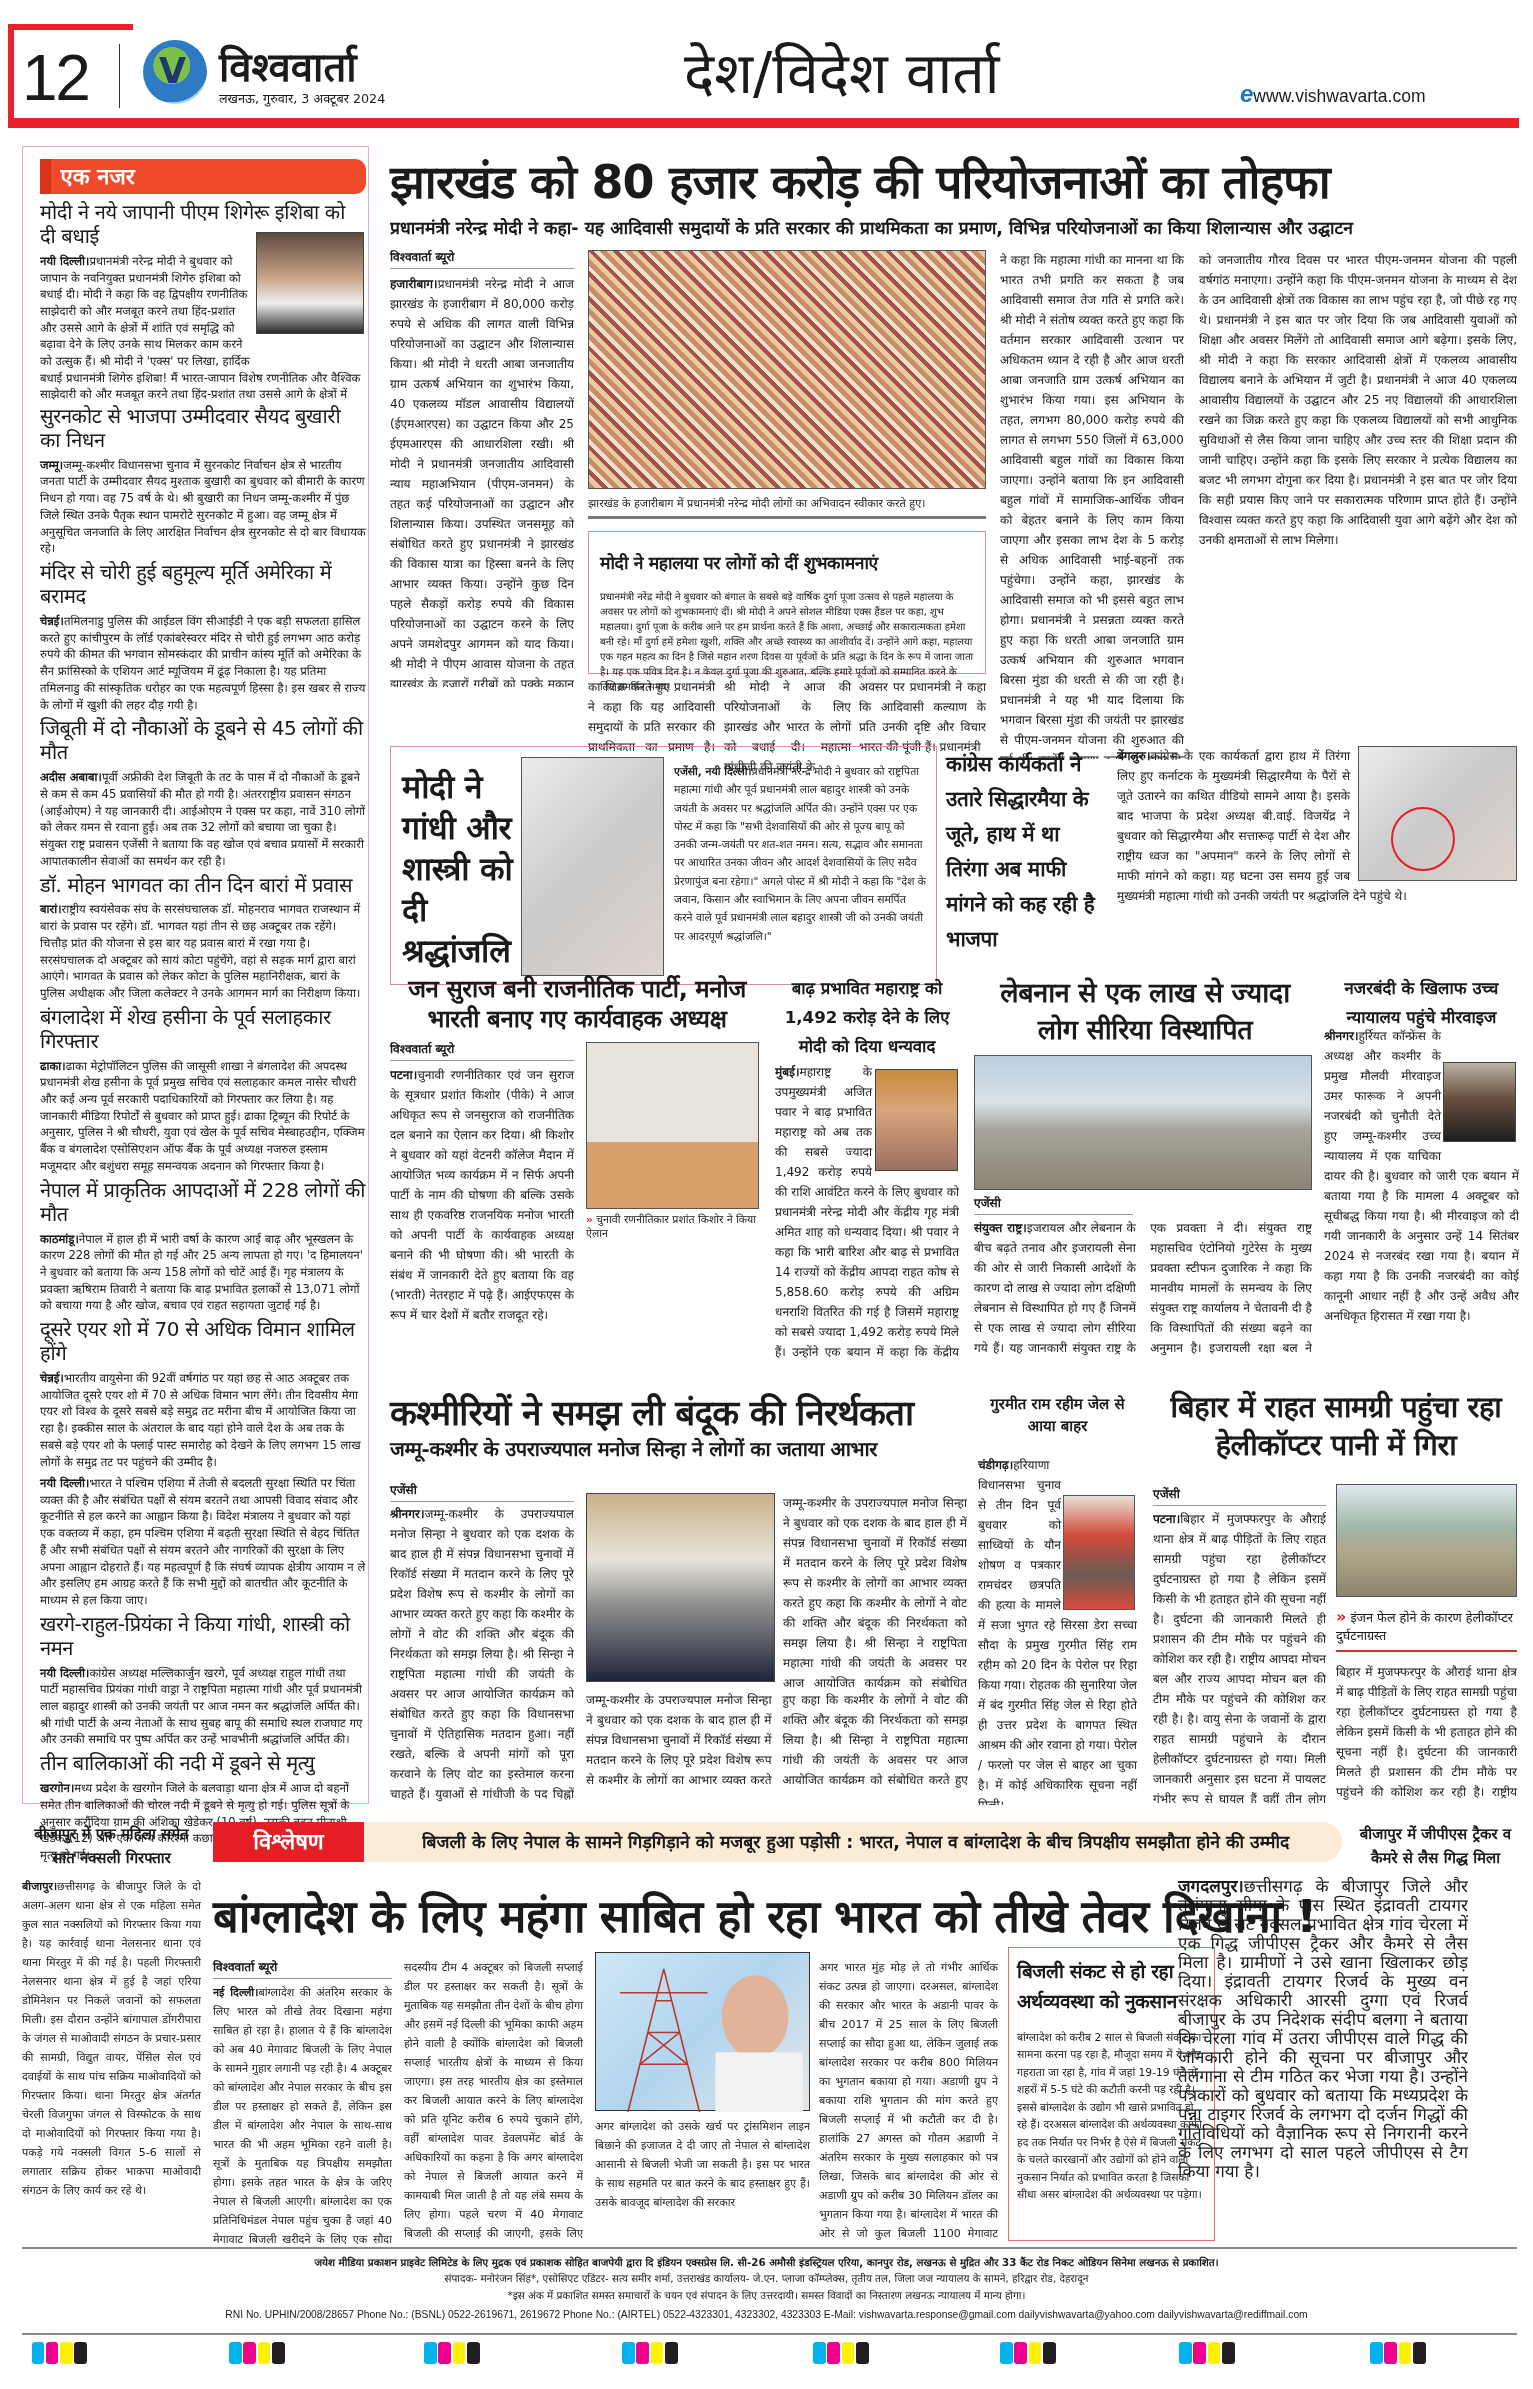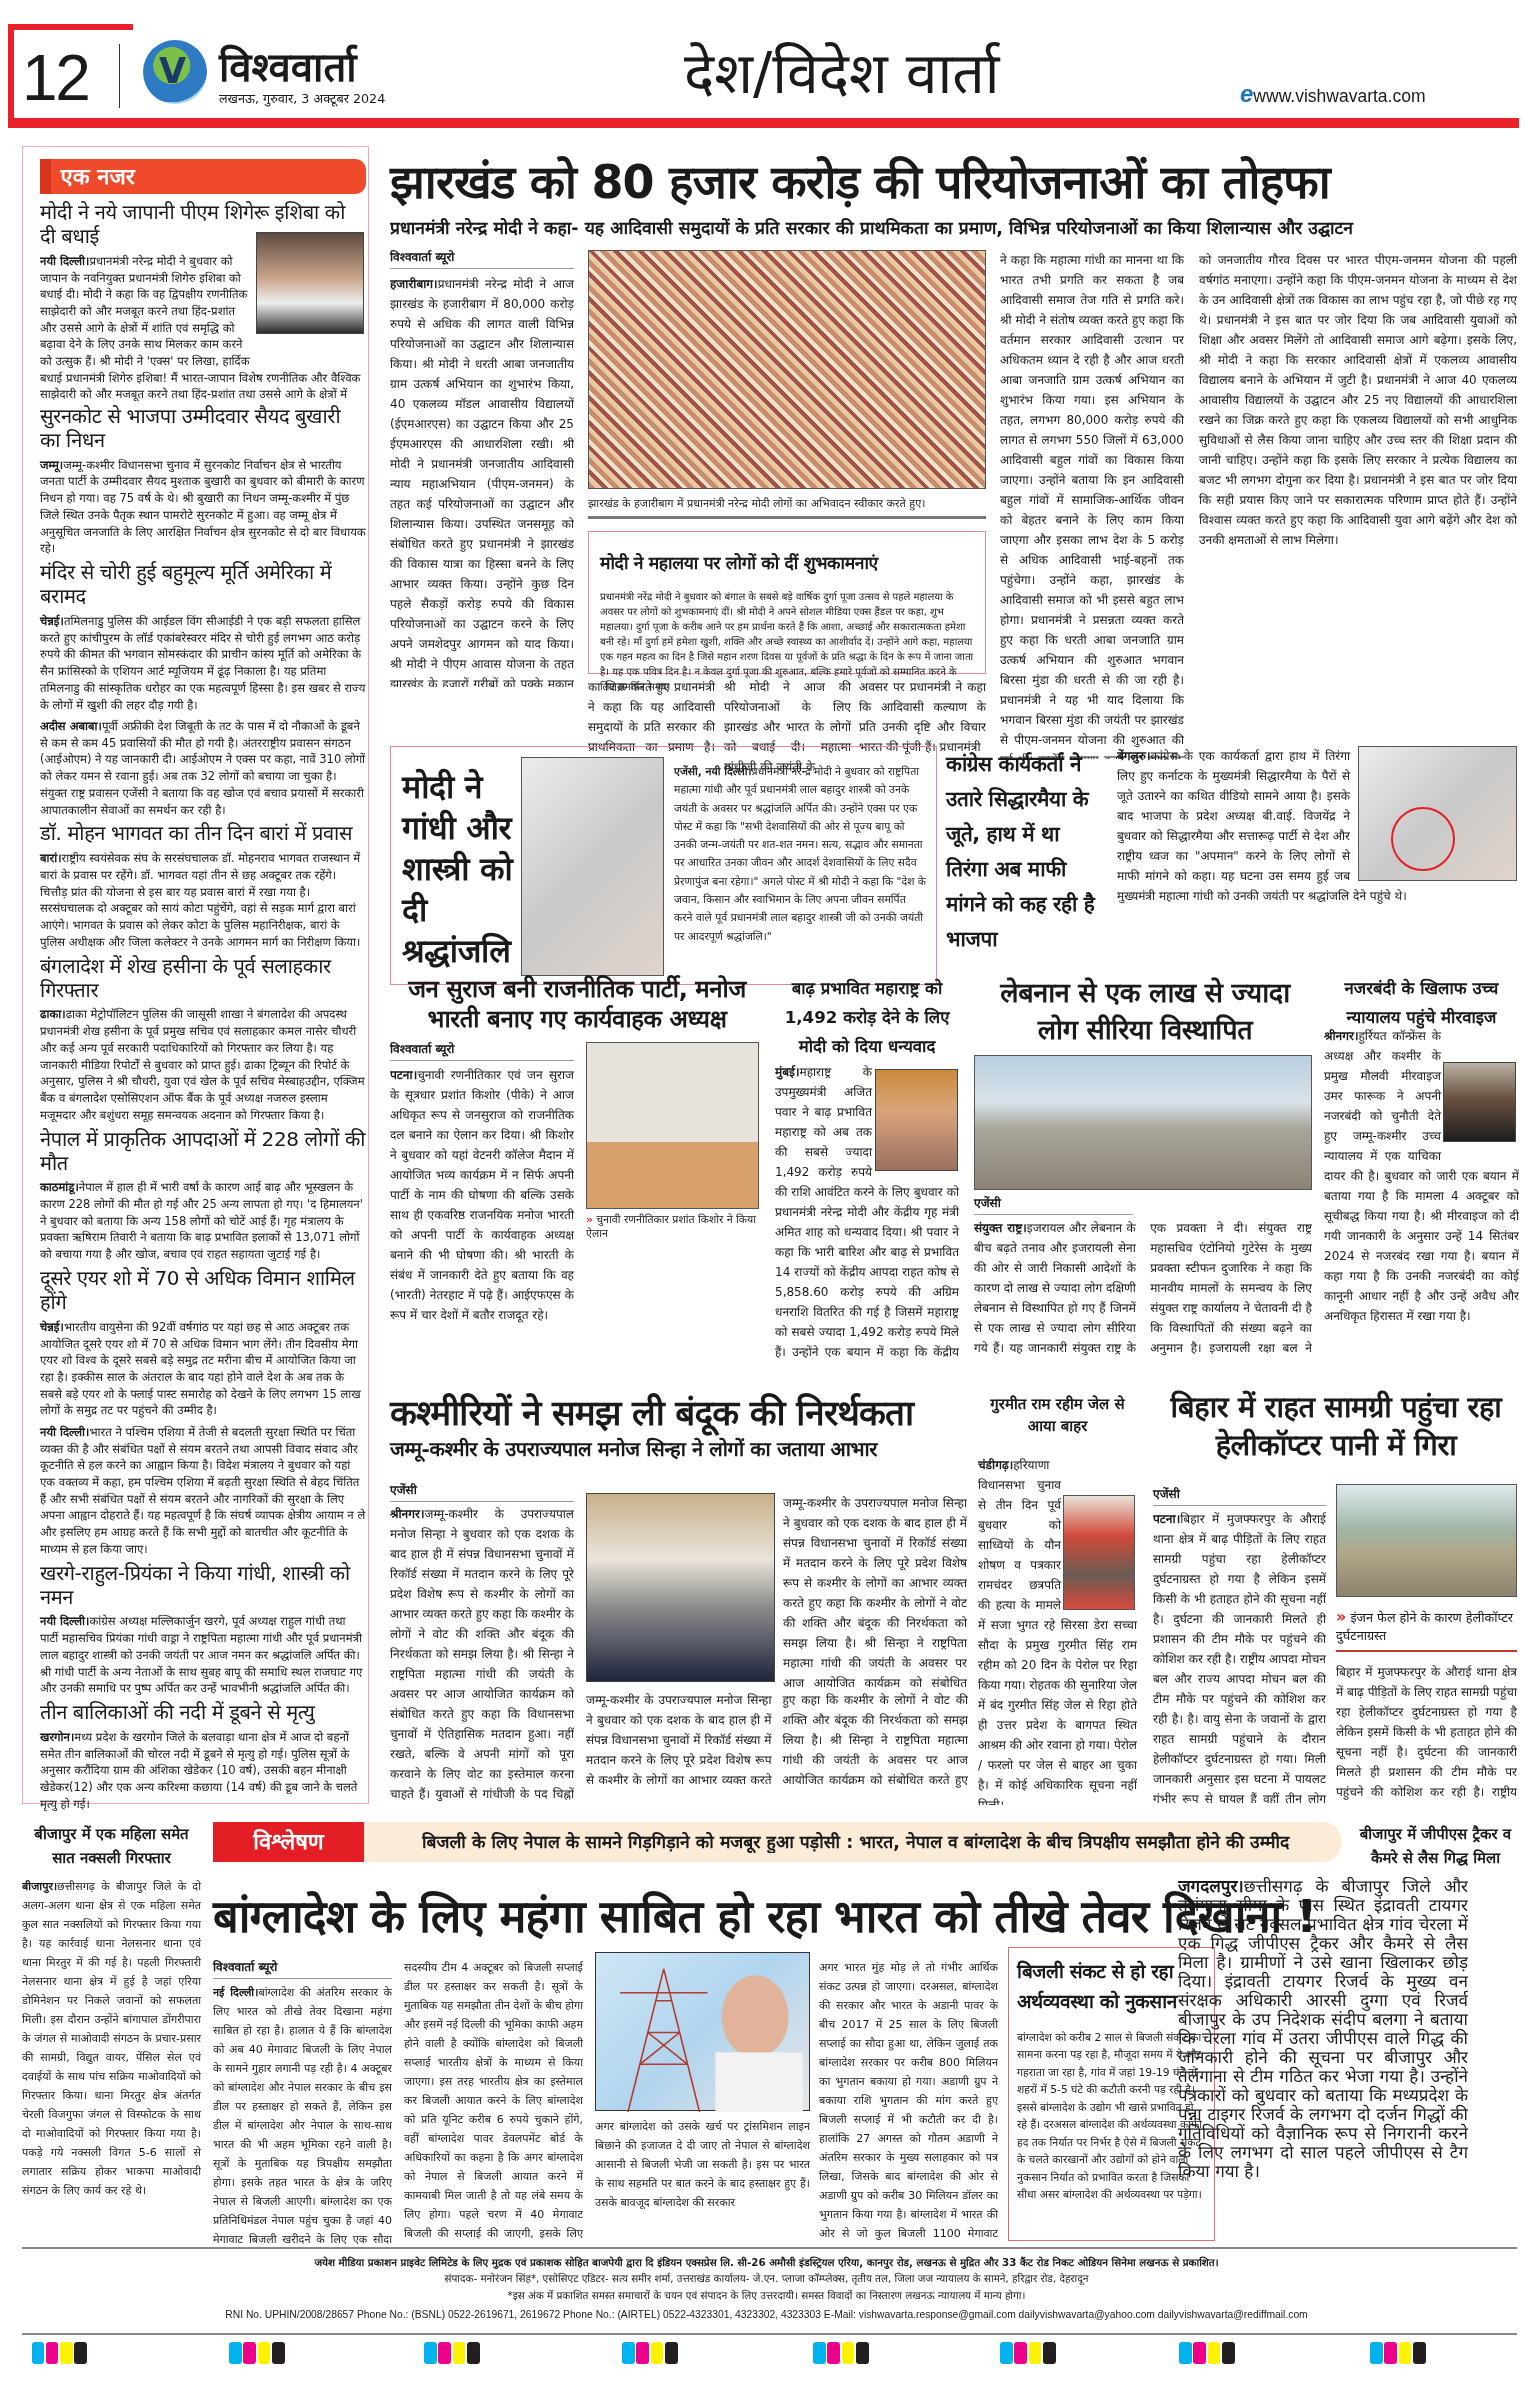--- a/index.html
+++ b/index.html
@@ -89,20 +89,21 @@
   </div>
   <div style="margin-top:3.2px;">
     <div class="lh">सुरनकोट से भाजपा उम्मीदवार सैयद बुखारी का निधन</div>
     <div class="lb" style="margin-top:4.8px;"><b>जम्मू।</b><span>जम्मू-कश्मीर विधानसभा चुनाव में सुरनकोट निर्वाचन क्षेत्र से भारतीय जनता पार्टी के उम्मीदवार सैयद मुश्ताक बुखारी का बुधवार को बीमारी के कारण निधन हो गया। वह 75 वर्ष के थे। श्री बुखारी का निधन जम्मू-कश्मीर में पुंछ जिले स्थित उनके पैतृक स्थान पामरोटे सुरनकोट में हुआ। वह जम्मू क्षेत्र में अनुसूचित जनजाति के लिए आरक्षित निर्वाचन क्षेत्र सुरनकोट से दो बार विधायक रहे।</span></div>
   </div>
   <div style="margin-top:3.2px;">
     <div class="lh">मंदिर से चोरी हुई बहुमूल्य मूर्ति अमेरिका में बरामद</div>
     <div class="lb" style="margin-top:4.8px;"><b>चेन्नई।</b><span>तमिलनाडु पुलिस की आईडल विंग सीआईडी ने एक बड़ी सफलता हासिल करते हुए कांचीपुरम के लॉर्ड एकांबरेस्वरर मंदिर से चोरी हुई लगभग आठ करोड़ रुपये की कीमत की भगवान सोमस्कंदार की प्राचीन कांस्य मूर्ति को अमेरिका के सैन फ्रांसिस्को के एशियन आर्ट म्यूजियम में ढूंढ़ निकाला है। यह प्रतिमा तमिलनाडु की सांस्कृतिक धरोहर का एक महत्वपूर्ण हिस्सा है। इस खबर से राज्य के लोगों में खुशी की लहर दौड़ गयी है।</span></div>
   </div>
   <div style="margin-top:3.2px;">
+    <div class="lh">जिबूती में दो नौकाओं के डूबने से 45 लोगों की मौत</div>
     <div class="lb" style="margin-top:4.8px;"><b>अदीस अबाबा।</b><span>पूर्वी अफ्रीकी देश जिबूती के तट के पास में दो नौकाओं के डूबने से कम से कम 45 प्रवासियों की मौत हो गयी है। अंतरराष्ट्रीय प्रवासन संगठन (आईओएम) ने यह जानकारी दी। आईओएम ने एक्स पर कहा, नावें 310 लोगों को लेकर यमन से रवाना हुई। अब तक 32 लोगों को बचाया जा चुका है। संयुक्त राष्ट्र प्रवासन एजेंसी ने बताया कि वह खोज एवं बचाव प्रयासों में सरकारी आपातकालीन सेवाओं का समर्थन कर रही है।</span></div>
   </div>
   <div style="margin-top:3.2px;">
     <div class="lh">डॉ. मोहन भागवत का तीन दिन बारां में प्रवास</div>
     <div class="lb" style="margin-top:4.8px;"><b>बारां।</b><span>राष्ट्रीय स्वयंसेवक संघ के सरसंघचालक डॉ. मोहनराव भागवत राजस्थान में बारां के प्रवास पर रहेंगे। डॉ. भागवत यहां तीन से छह अक्टूबर तक रहेंगे। चित्तौड़ प्रांत की योजना से इस बार यह प्रवास बारां में रखा गया है। सरसंघचालक दो अक्टूबर को सायं कोटा पहुंचेंगे, वहां से सड़क मार्ग द्वारा बारां आएंगे। भागवत के प्रवास को लेकर कोटा के पुलिस महानिरीक्षक, बारां के पुलिस अधीक्षक और जिला कलेक्टर ने उनके आगमन मार्ग का निरीक्षण किया।</span></div>
   </div>
   <div style="margin-top:3.2px;">
     <div class="lh">बंगलादेश में शेख हसीना के पूर्व सलाहकार गिरफ्तार</div>
     <div class="lb" style="margin-top:4.8px;"><b>ढाका।</b><span>ढाका मेट्रोपॉलिटन पुलिस की जासूसी शाखा ने बंगलादेश की अपदस्थ प्रधानमंत्री शेख हसीना के पूर्व प्रमुख सचिव एवं सलाहकार कमल नासेर चौधरी और कई अन्य पूर्व सरकारी पदाधिकारियों को गिरफ्तार कर लिया है। यह जानकारी मीडिया रिपोर्टों से बुधवार को प्राप्त हुई। ढाका ट्रिब्यून की रिपोर्ट के अनुसार, पुलिस ने श्री चौधरी, युवा एवं खेल के पूर्व सचिव मेस्बाहउद्दीन, एक्जिम बैंक व बंगलादेश एसोसिएशन ऑफ बैंक के पूर्व अध्यक्ष नजरुल इस्लाम मजूमदार और बशुंधरा समूह समन्वयक अदनान को गिरफ्तार किया है।</span></div>
   </div>

